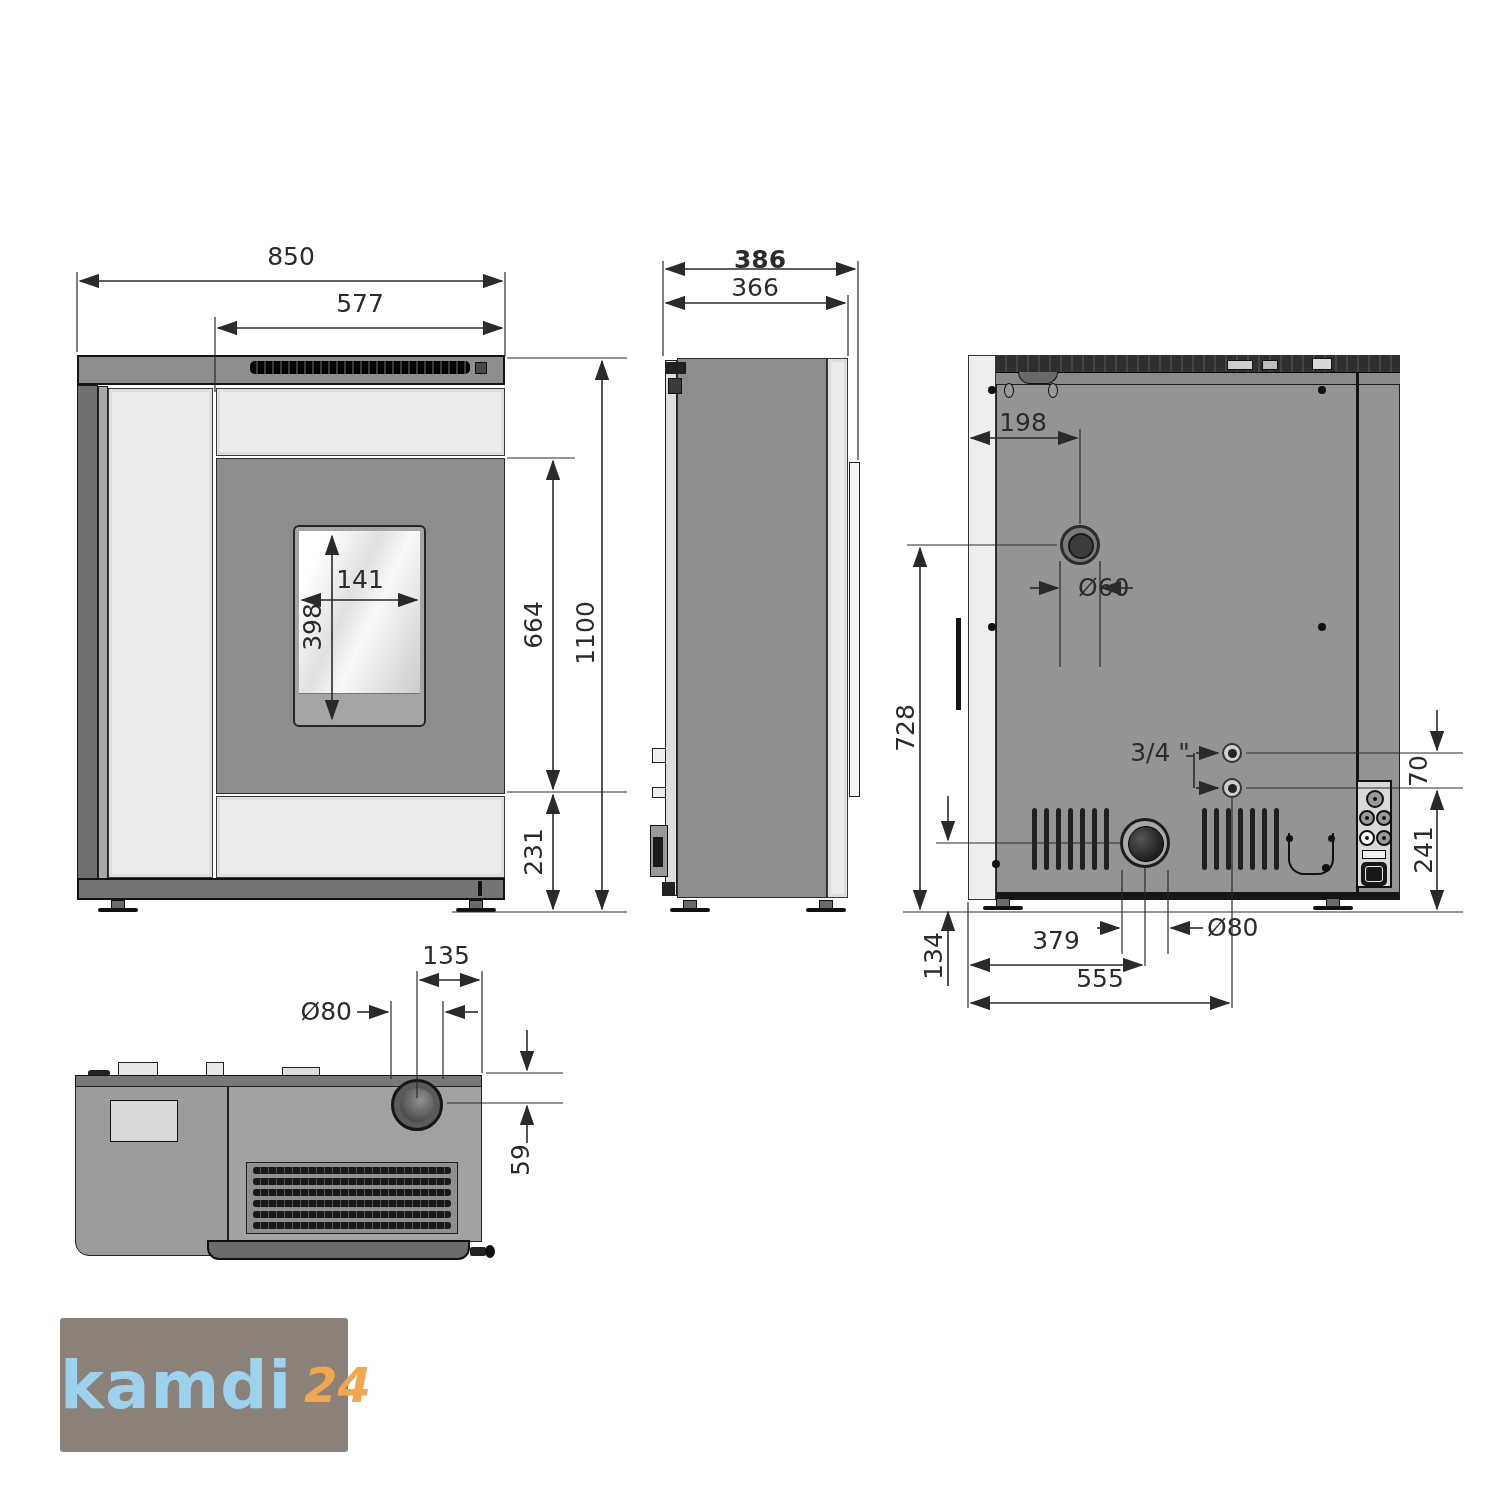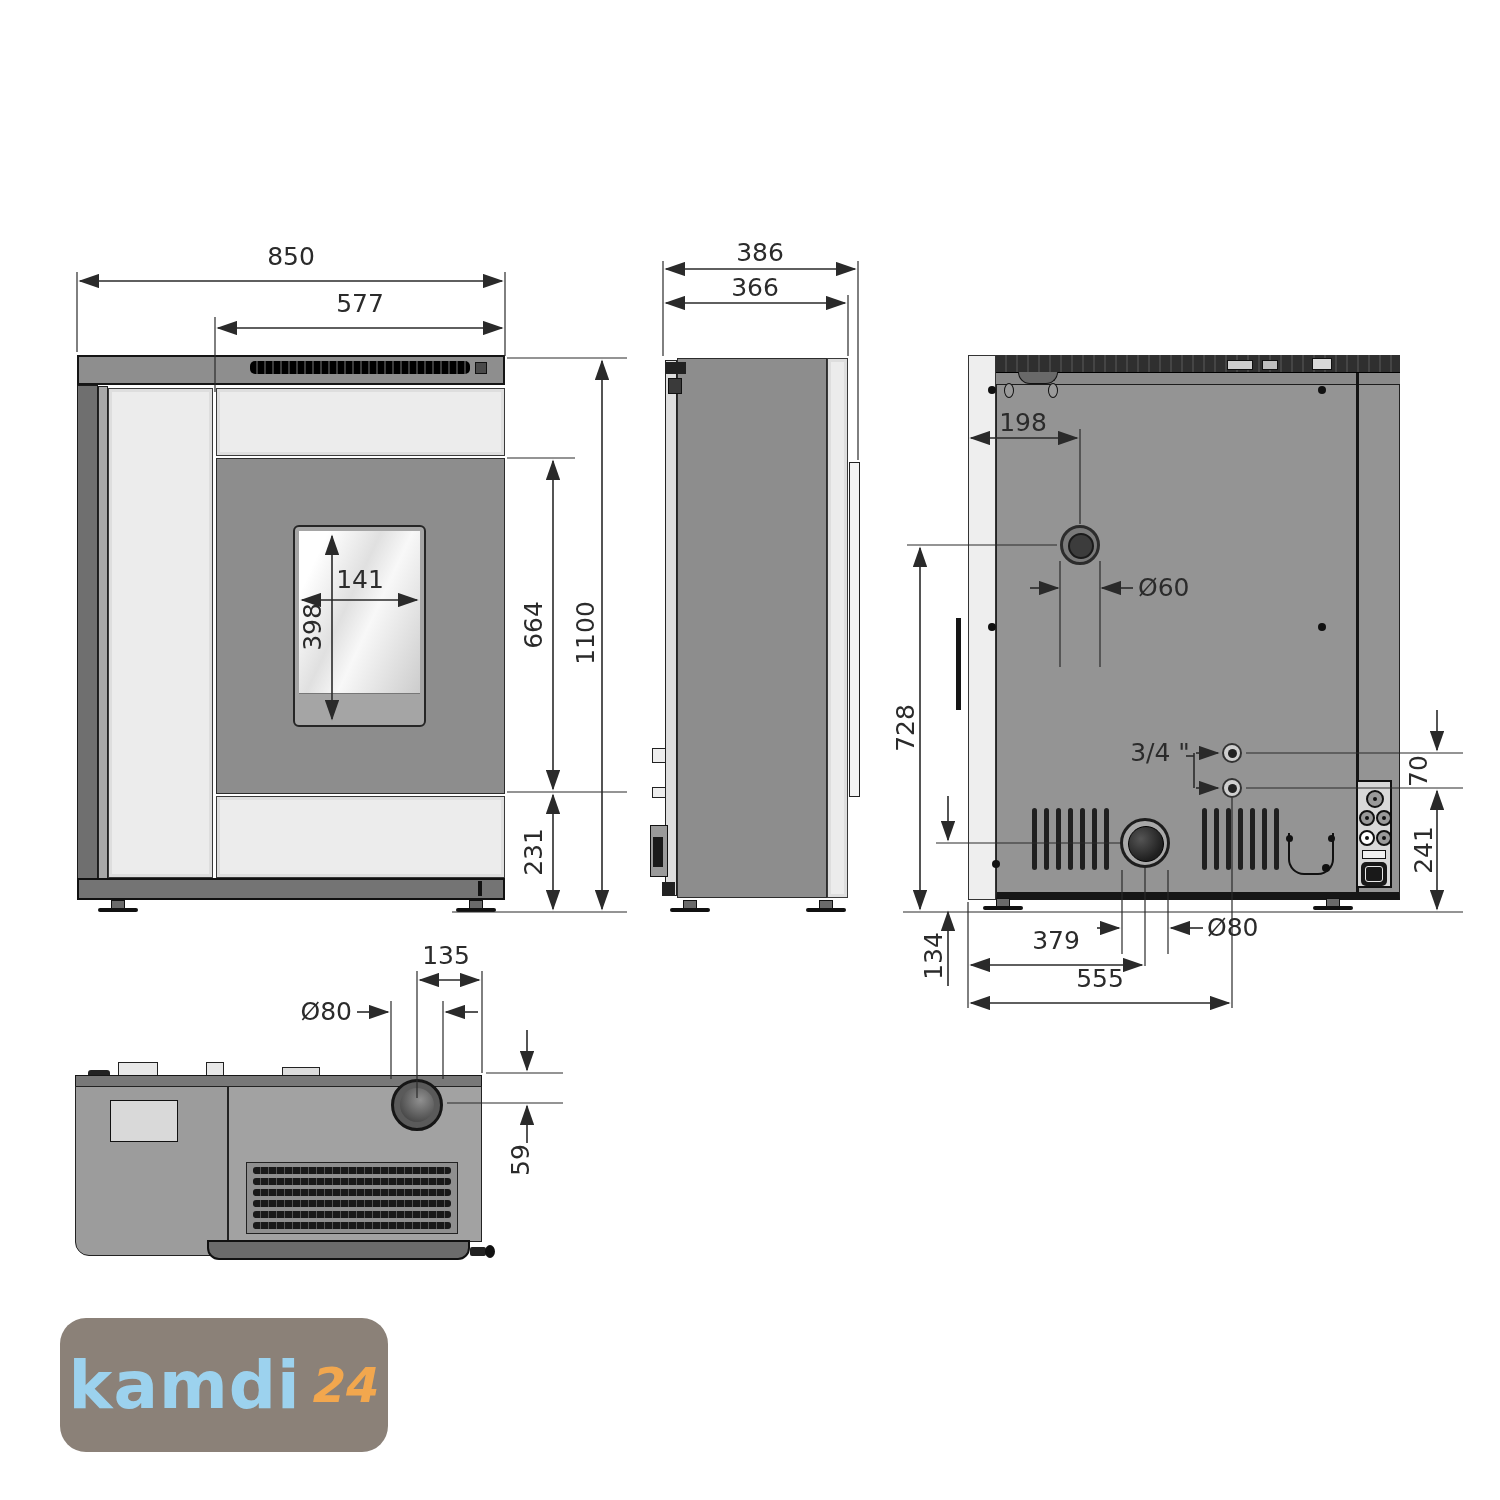--- a/index.html
+++ b/index.html
@@ -18,22 +18,22 @@
   .foot .stem{left:13px;top:0;width:12px;height:8px;background:#6a6a6a;border:1.5px solid #111;}
   .foot .plate{left:0;top:8px;width:40px;height:4px;background:#111;border-radius:2px;}
   .vent{position:absolute;width:5px;height:62px;background:#202020;border-radius:2.5px;top:808px;}
   .slat{position:absolute;left:6px;width:198px;height:7px;background:#191919;border-radius:3px;
         background-image:repeating-linear-gradient(90deg,#191919 0 7px,#555 7px 8px);}
   .screw{position:absolute;width:8px;height:8px;border-radius:50%;background:#111;}
   .oval{position:absolute;width:8px;height:13px;border-radius:50%;background:#9a9a9a;border:1.5px solid #111;}
   .jack{position:absolute;border-radius:50%;background:#9a9a9a;border:2px solid #111;}
   .jack i{position:absolute;left:50%;top:50%;width:4px;height:4px;margin:-2px 0 0 -2px;border-radius:50%;background:#111;}
   svg{position:absolute;left:0;top:0;}
-  .logo-badge{position:absolute;left:60px;top:1318px;width:328px;height:134px;border-radius:26px;
-              background:#8b8178;display:flex;align-items:center;justify-content:center;}
+  .logo-badge{position:absolute;left:60px;top:1318px;width:288px;height:134px;border-radius:3px;
+              background:#8b8178;display:flex;align-items:center;}
   .logo-brand{font-size:66px;font-weight:bold;letter-spacing:1px;color:#9cd2ee;}
   .logo-num{font-size:48px;font-weight:bold;font-style:italic;color:#f2a74e;margin-left:12px;}
 </style>
 </head>
 <body>
 
 <div id="canvas">
 
   <div>
     <div class="abs" style="left:77px;top:355px;width:428px;height:30px;background:#8e8e8e;border:2px solid #151515;"></div>
@@ -265,25 +265,25 @@
   </svg>
 
   <div class="dim" style="left:241px;top:243px;">850</div>
   <div class="dim" style="left:310px;top:290px;">577</div>
   <div class="dim" style="left:310px;top:566px;">141</div>
   <div class="dim rot" style="left:263px;top:613px;">398</div>
   <div class="dim rot" style="left:484px;top:611px;">664</div>
   <div class="dim rot" style="left:531px;top:619px;width:110px;">1100</div>
   <div class="dim rot" style="left:484px;top:838px;">231</div>
 
-  <div class="dim" style="left:710px;top:239px;">386</div>
+  <div class="dim" style="left:710px;top:246px;font-weight:bold;">386</div>
   <div class="dim" style="left:705px;top:274px;">366</div>
 
   <div class="dim" style="left:973px;top:409px;">198</div>
-  <div class="dim left" style="left:1138px;top:574px;">Ø60</div>
+  <div class="dim left" style="left:1078px;top:574px;">Ø60</div>
   <div class="dim rot" style="left:851px;top:714px;width:110px;">728</div>
   <div class="dim" style="left:1110px;top:739px;">3/4 "</div>
   <div class="dim rot" style="left:1369px;top:757px;">70</div>
   <div class="dim rot" style="left:1369px;top:836px;width:110px;">241</div>
   <div class="dim rot" style="left:884px;top:942px;">134</div>
   <div class="dim" style="left:1006px;top:927px;">379</div>
   <div class="dim" style="left:1050px;top:965px;">555</div>
   <div class="dim left" style="left:1207px;top:914px;">Ø80</div>
 
   <div class="dim" style="left:396px;top:942px;">135</div>

